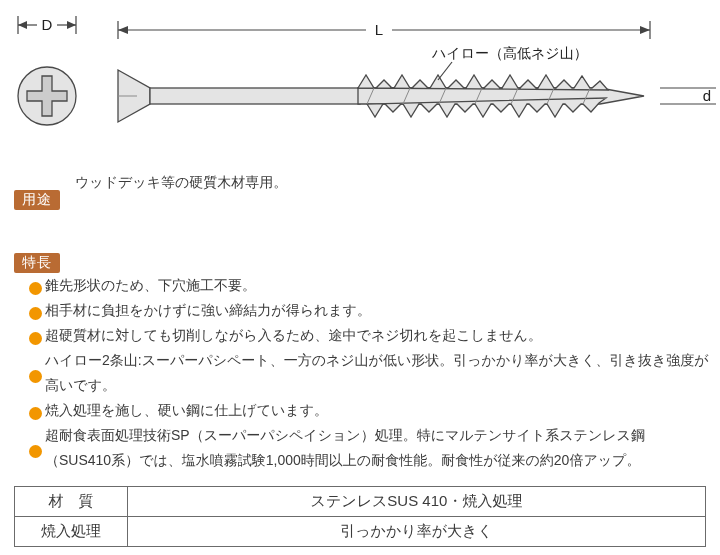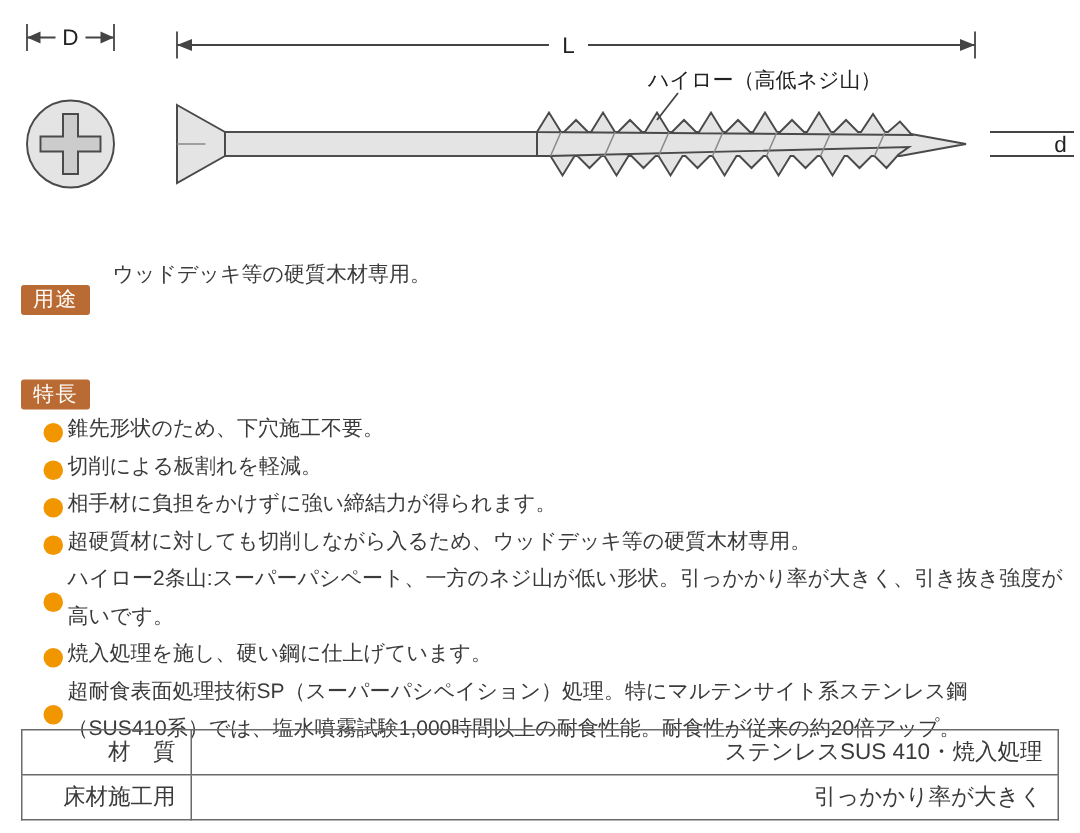--- a/index.html
+++ b/index.html
@@ -31,21 +31,21 @@
     flex:0 0 auto; width:13px; height:13px; border-radius:50%;
     background:var(--bullet,#f29600); margin:6px 3px 0 0;
   }
   .ftext { flex:1; }
 
   .spec-table {
     position:absolute; top:486px; left:14px; width:692px;
     border-collapse:collapse; font-size:15px; color:#3b3b3b;
   }
   .spec-table th, .spec-table td {
-    border:1px solid #6b6b6b; font-weight:normal; text-align:right; padding:5px 10px;
+    border:1px solid #6b6b6b; font-weight:normal; text-align:center; padding:5px 10px;
   }
   .spec-table th { width:92px; }
 </style>
 </head>
 <body>
 
 <div class="page">
 
   <svg class="diagram" width="720" height="165" viewBox="0 0 720 165">
 
@@ -113,29 +113,25 @@
 
   <div class="section features-section">
     <span class="tag">特長</span>
     <div class="section-body">
       <div class="feature-item">
         <span class="bullet"></span>
         <span class="ftext">錐先形状のため、下穴施工不要。</span>
       </div>
       <div class="feature-item">
         <span class="bullet"></span>
-        <span class="ftext">切削による板割れを軽減。</span>
-      </div>
-      <div class="feature-item">
-        <span class="bullet"></span>
         <span class="ftext">相手材に負担をかけずに強い締結力が得られます。</span>
       </div>
       <div class="feature-item">
         <span class="bullet"></span>
-        <span class="ftext">超硬質材に対しても切削しながら入るため、ウッドデッキ等の硬質木材専用。</span>
+        <span class="ftext">超硬質材に対しても切削しながら入るため、途中でネジ切れを起こしません。</span>
       </div>
       <div class="feature-item">
         <span class="bullet"></span>
         <span class="ftext">ハイロー2条山:スーパーパシペート、一方のネジ山が低い形状。引っかかり率が大きく、引き抜き強度が高いです。</span>
       </div>
       <div class="feature-item">
         <span class="bullet"></span>
         <span class="ftext">焼入処理を施し、硬い鋼に仕上げています。</span>
       </div>
       <div class="feature-item">
@@ -145,19 +141,19 @@
     </div>
   </div>
 
   <table class="spec-table">
     <tbody>
         <tr>
       <th>材　質</th>
       <td>ステンレスSUS 410・焼入処理</td>
     </tr>
     <tr>
-      <th>床材施工用</th>
+      <th>焼入処理</th>
       <td>引っかかり率が大きく</td>
     </tr>
   </tbody>
     </table>
 
 </div>
 
 </body></html>

